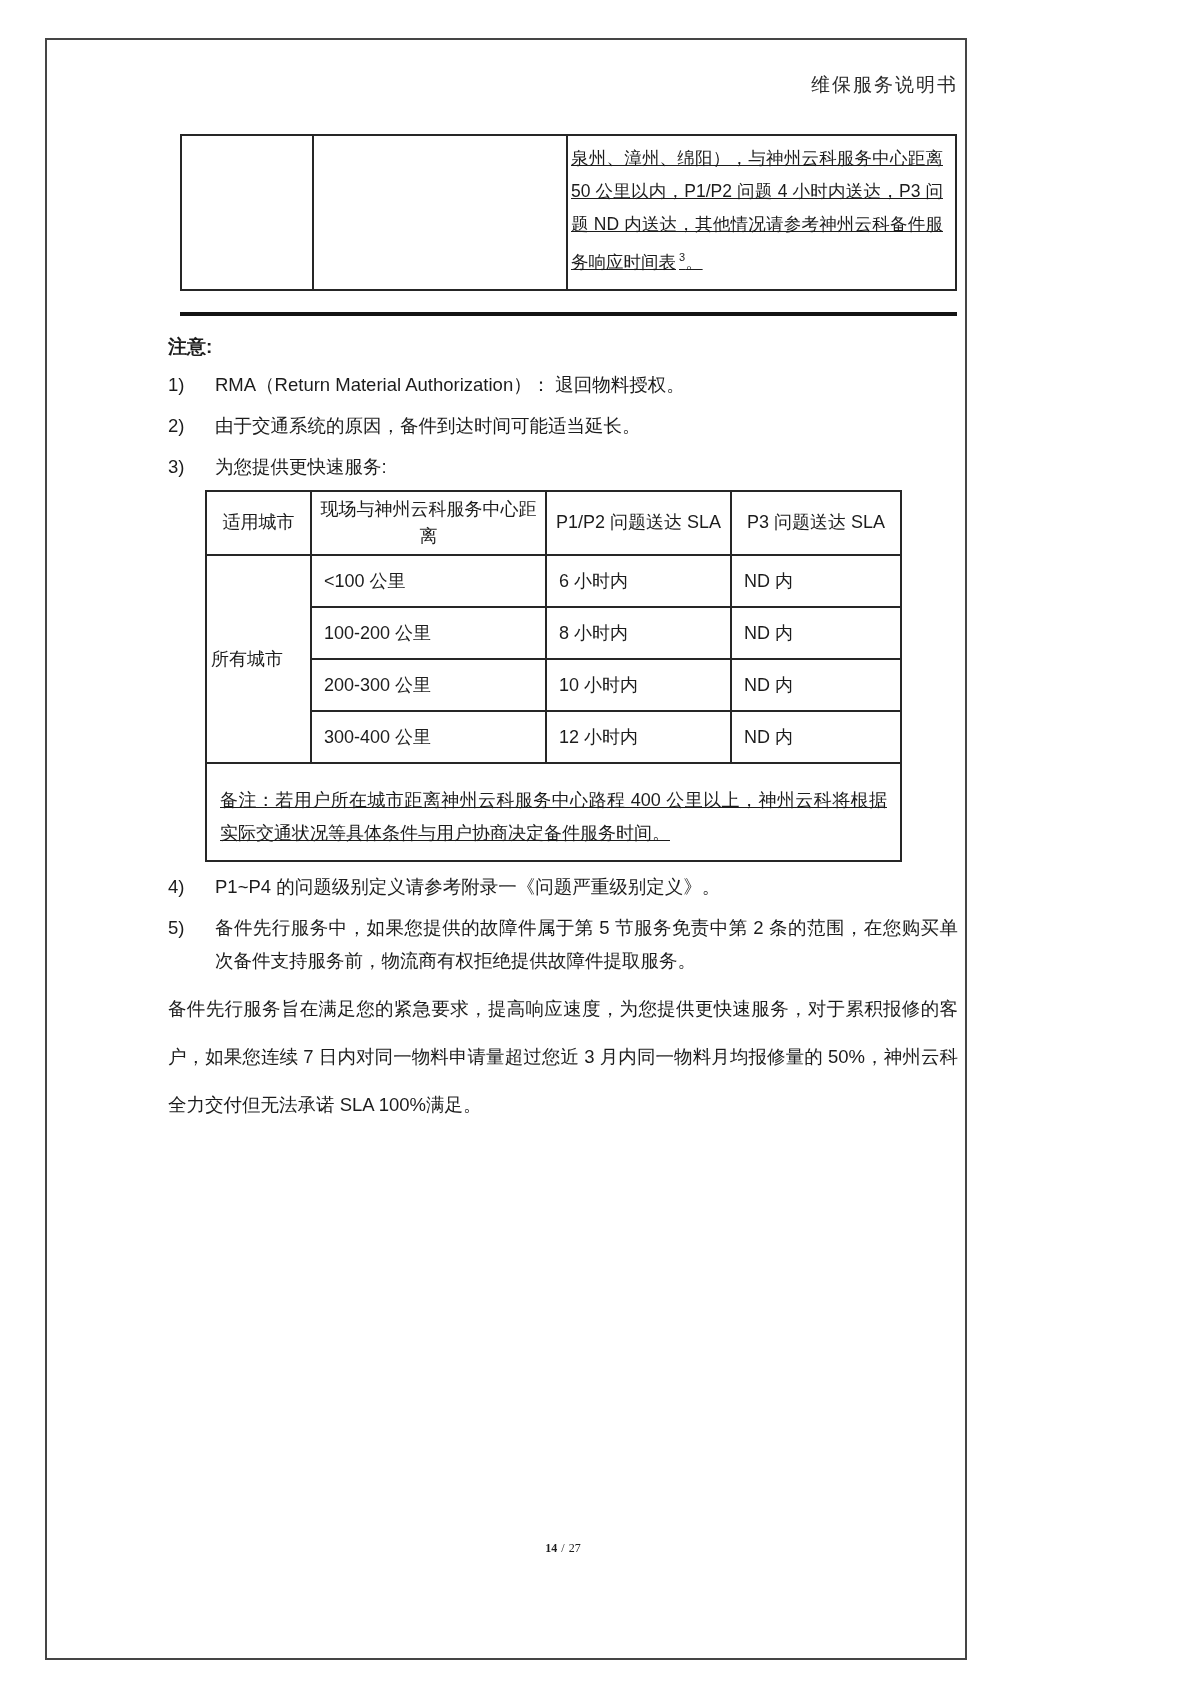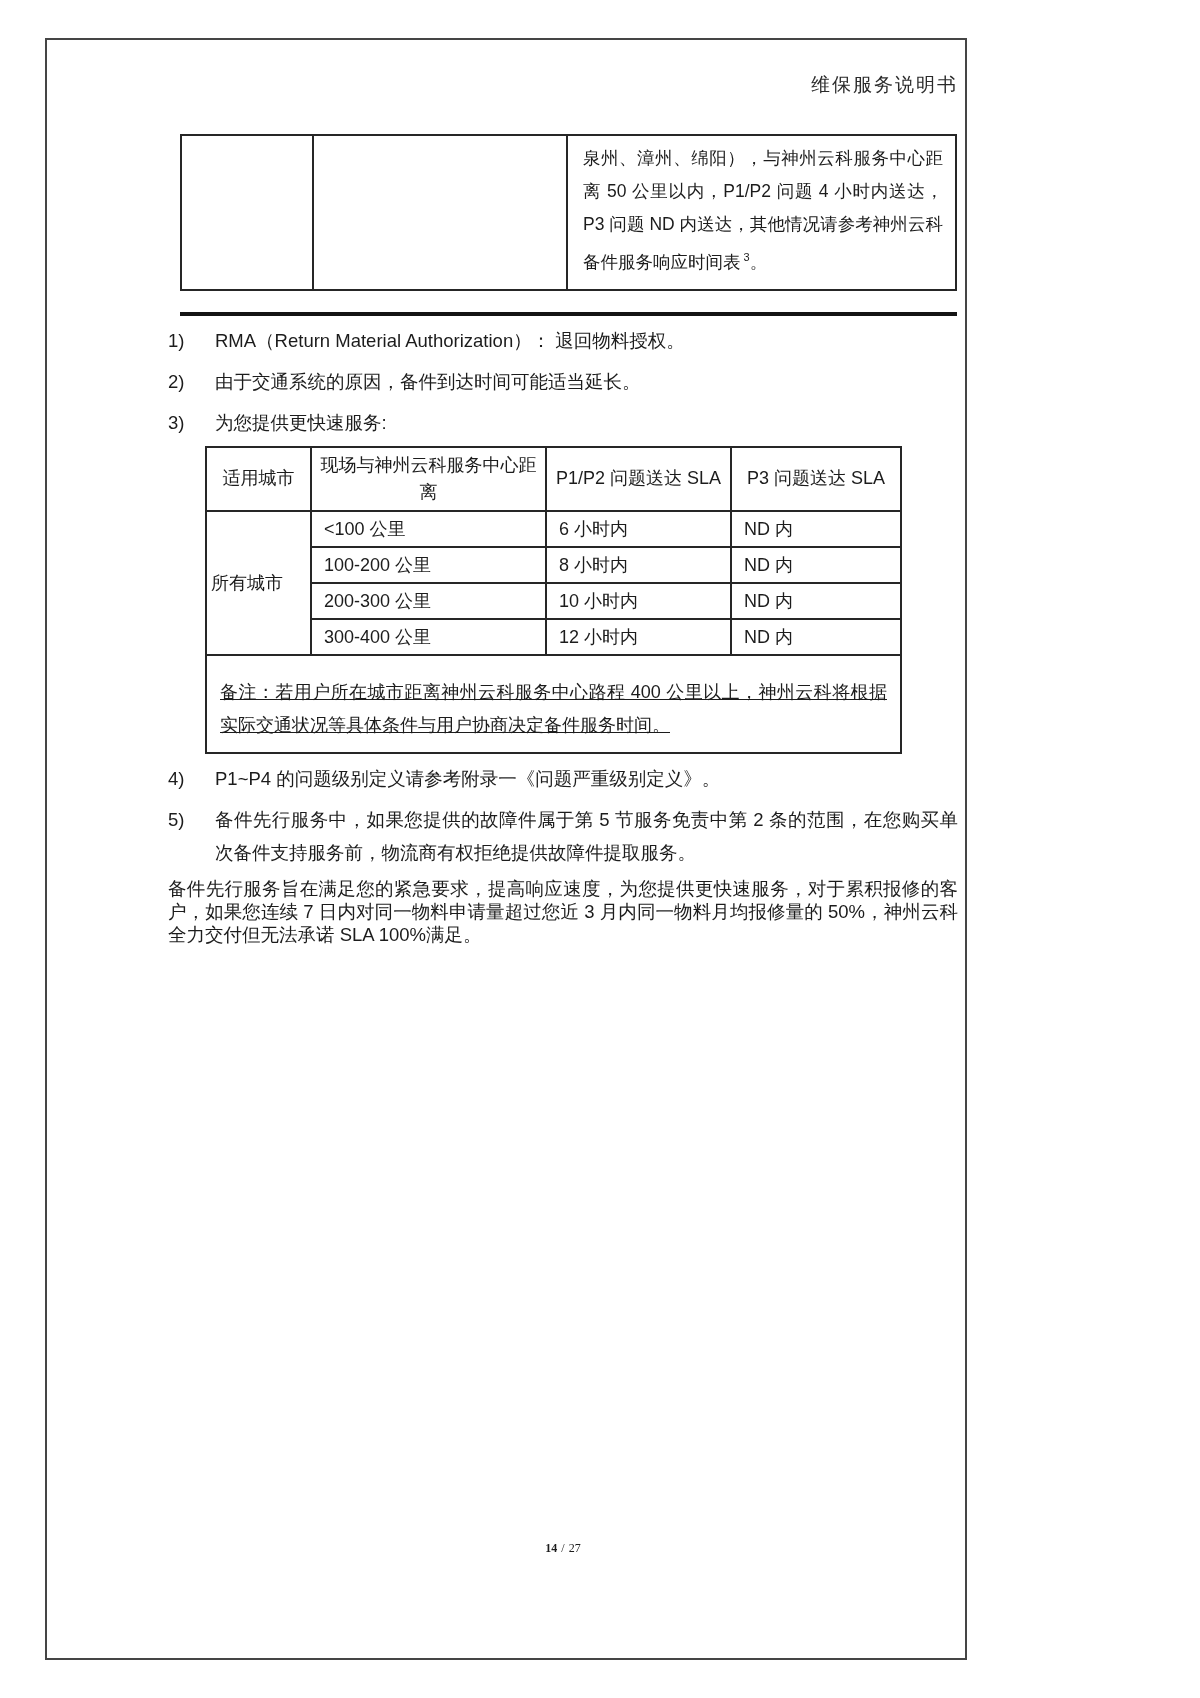--- a/index.html
+++ b/index.html
@@ -41,24 +41,25 @@
     box-sizing: border-box;
   }
   .top-table .cell {
     box-sizing: border-box;
     min-height: 136px;
   }
   .top-table .c1 { width: 132px; border-right: 2px solid #262626; }
   .top-table .c2 { width: 254px; border-right: 2px solid #262626; }
   .top-table .c3 {
     width: 387px;
-    padding: 6px 12px 10px 15px;
+    padding: 6px 12px 10px 3px;
     font-size: 17.5px;
     line-height: 33px;
     text-align: justify;
+    text-decoration: underline;
   }
   .top-table sup { font-size: 11px; vertical-align: super; margin-left: 3px; }
   .thick-rule {
     margin: 21px 0 0 12px;
     width: 777px;
     height: 4px;
     background: #141414;
   }
   
   .notice-heading {
@@ -91,34 +92,34 @@
   .sla-table th {
     text-align: center;
     padding: 4px 6px;
     line-height: 27px;
     height: 60px;
   }
   .sla-table col.w1 { width: 105px; }
   .sla-table col.w2 { width: 235px; }
   .sla-table col.w3 { width: 185px; }
   .sla-table col.w4 { width: 170px; }
-  .sla-table td { padding: 4px 12px; height: 29px; line-height: 26px; }
+  .sla-table td { padding: 12px 12px; height: 29px; line-height: 26px; }
   .sla-table td.city { text-align: left; padding: 19px 4px; }
   .sla-table td.note {
     padding: 20px 13px 10px 13px;
     line-height: 33px;
     height: auto;
     text-align: justify;
     text-decoration: underline;
   }
   
   .closing {
     margin-top: 8px;
     font-size: 18.5px;
-    line-height: 23px;
+    line-height: 48px;
     text-align: justify;
   }
   
   .footer {
     position: absolute;
     left: 168px;
     top: 1541px;
     width: 790px;
     text-align: center;
     font-family: "Liberation Serif", "DejaVu Serif", serif;
@@ -139,20 +140,21 @@
     <div class="doc-header">维保服务说明书</div>
 
     <div class="top-table">
       <div class="cell c1"></div>
       <div class="cell c2"></div>
       <div class="cell c3"><span>泉州、漳州、绵阳），与神州云科服务中心距离 50 公里以内，P1/P2 问题 4 小时内送达，P3 问题 ND 内送达，其他情况请参考神州云科备件服务响应时间表</span><sup>3</sup><span>。</span></div>
     </div>
 
     <div class="thick-rule"></div>
 
+    <div class="notice-heading">注意:</div>
 
     <div class="notice-item">
       <span class="num">1)</span>
       <span class="itext">RMA（Return Material Authorization）： 退回物料授权。</span>
     </div>
     <div class="notice-item">
       <span class="num">2)</span>
       <span class="itext">由于交通系统的原因，备件到达时间可能适当延长。</span>
     </div>
     <div class="notice-item">

